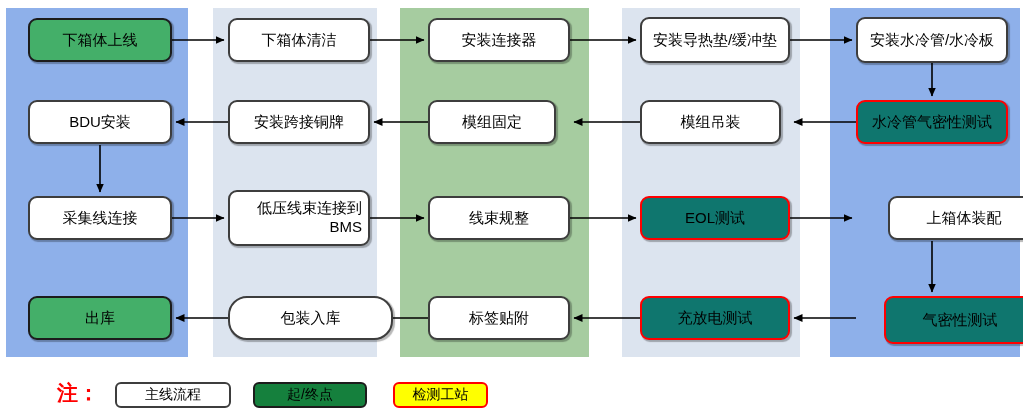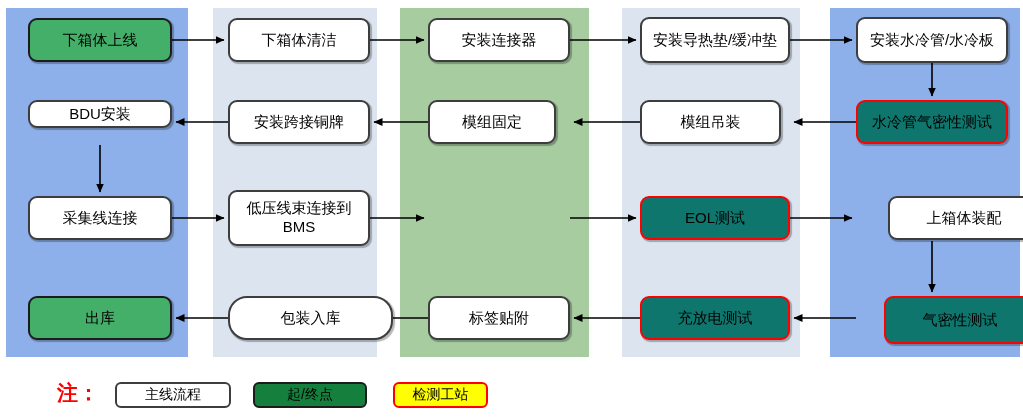--- a/index.html
+++ b/index.html
@@ -11,21 +11,21 @@
   .lane{position:absolute;top:8px;height:349px;}
   .lane.blue{background:#8EB0EA;}
   .lane.light{background:#DCE4EF;}
   .lane.green{background:#A6CCA0;}
   .node{
     position:absolute;display:flex;align-items:center;justify-content:center;
     text-align:center;border-radius:9px;font-size:15px;line-height:1.25;
     box-sizing:border-box;padding:2px 6px;
     box-shadow:1.5px 1.5px 1px rgba(0,0,0,0.28);
   }
-  .node.main{background:#FFFFFF;border:2px solid #3d3d3d;}
+  .node.main{background:#FFFFFF;border:2px solid #3d3d3d;text-align:right;}
   .node.terminal{background:#44AF69;border:2px solid #1c1c1c;}
   .node.test{background:#0f766e;border:2px solid #FF0000;}
   .arrows{position:absolute;left:0;top:0;width:1023px;height:420px;pointer-events:none;}
   .legend-note{
     position:absolute;left:57px;top:379px;color:#FF0000;font-size:21px;
     font-weight:bold;
   }
   .legend-box{
     position:absolute;top:382px;height:26px;display:flex;align-items:center;
     justify-content:center;border-radius:6px;font-size:14px;box-sizing:border-box;
@@ -78,28 +78,29 @@
     <line x1="428" y1="318" x2="374" y2="318" stroke="#000" stroke-width="1.6" marker-end="url(#ah)"></line>
     <line x1="228" y1="318" x2="176" y2="318" stroke="#000" stroke-width="1.6" marker-end="url(#ah)"></line>
   </svg>
 
   <div class="node terminal" style="left:28px;top:18px;width:144px;height:44px;">下箱体上线</div>
   <div class="node main" style="left:228px;top:18px;width:142px;height:44px;">下箱体清洁</div>
   <div class="node main" style="left:428px;top:18px;width:142px;height:44px;">安装连接器</div>
   <div class="node main" style="left:640px;top:17px;width:150px;height:46px;">安装导热垫/缓冲垫</div>
   <div class="node main" style="left:856px;top:17px;width:152px;height:46px;">安装水冷管/水冷板</div>
 
-  <div class="node main" style="left:28px;top:100px;width:144px;height:28px;">BDU安装</div>
+  <div class="node main" style="left:28px;top:100px;width:144px;height:44px;">BDU安装</div>
   <div class="node main" style="left:228px;top:100px;width:142px;height:44px;">安装跨接铜牌</div>
   <div class="node main" style="left:428px;top:100px;width:128px;height:44px;">模组固定</div>
   <div class="node main" style="left:640px;top:100px;width:141px;height:44px;">模组吊装</div>
   <div class="node test" style="left:856px;top:100px;width:152px;height:44px;">水冷管气密性测试</div>
 
   <div class="node main" style="left:28px;top:196px;width:144px;height:44px;">采集线连接</div>
   <div class="node main" style="left:228px;top:190px;width:142px;height:56px;">低压线束连接到BMS</div>
+  <div class="node main" style="left:428px;top:196px;width:142px;height:44px;">线束规整</div>
   <div class="node test" style="left:640px;top:196px;width:150px;height:44px;">EOL测试</div>
   <div class="node main" style="left:856px;top:196px;width:152px;height:44px;margin-left:32px;">上箱体装配</div>
 
   <div class="node terminal" style="left:28px;top:296px;width:144px;height:44px;">出库</div>
   <div class="node main" style="left:228px;top:296px;width:165px;height:44px;border-radius:19px;">包装入库</div>
   <div class="node test" style="left:640px;top:296px;width:150px;height:44px;">充放电测试</div>
   <div class="node main" style="left:428px;top:296px;width:142px;height:44px;">标签贴附</div>
   <div class="node test" style="left:884px;top:296px;width:152px;height:48px;">气密性测试</div>
 
   <div class="legend-note">注：</div>

